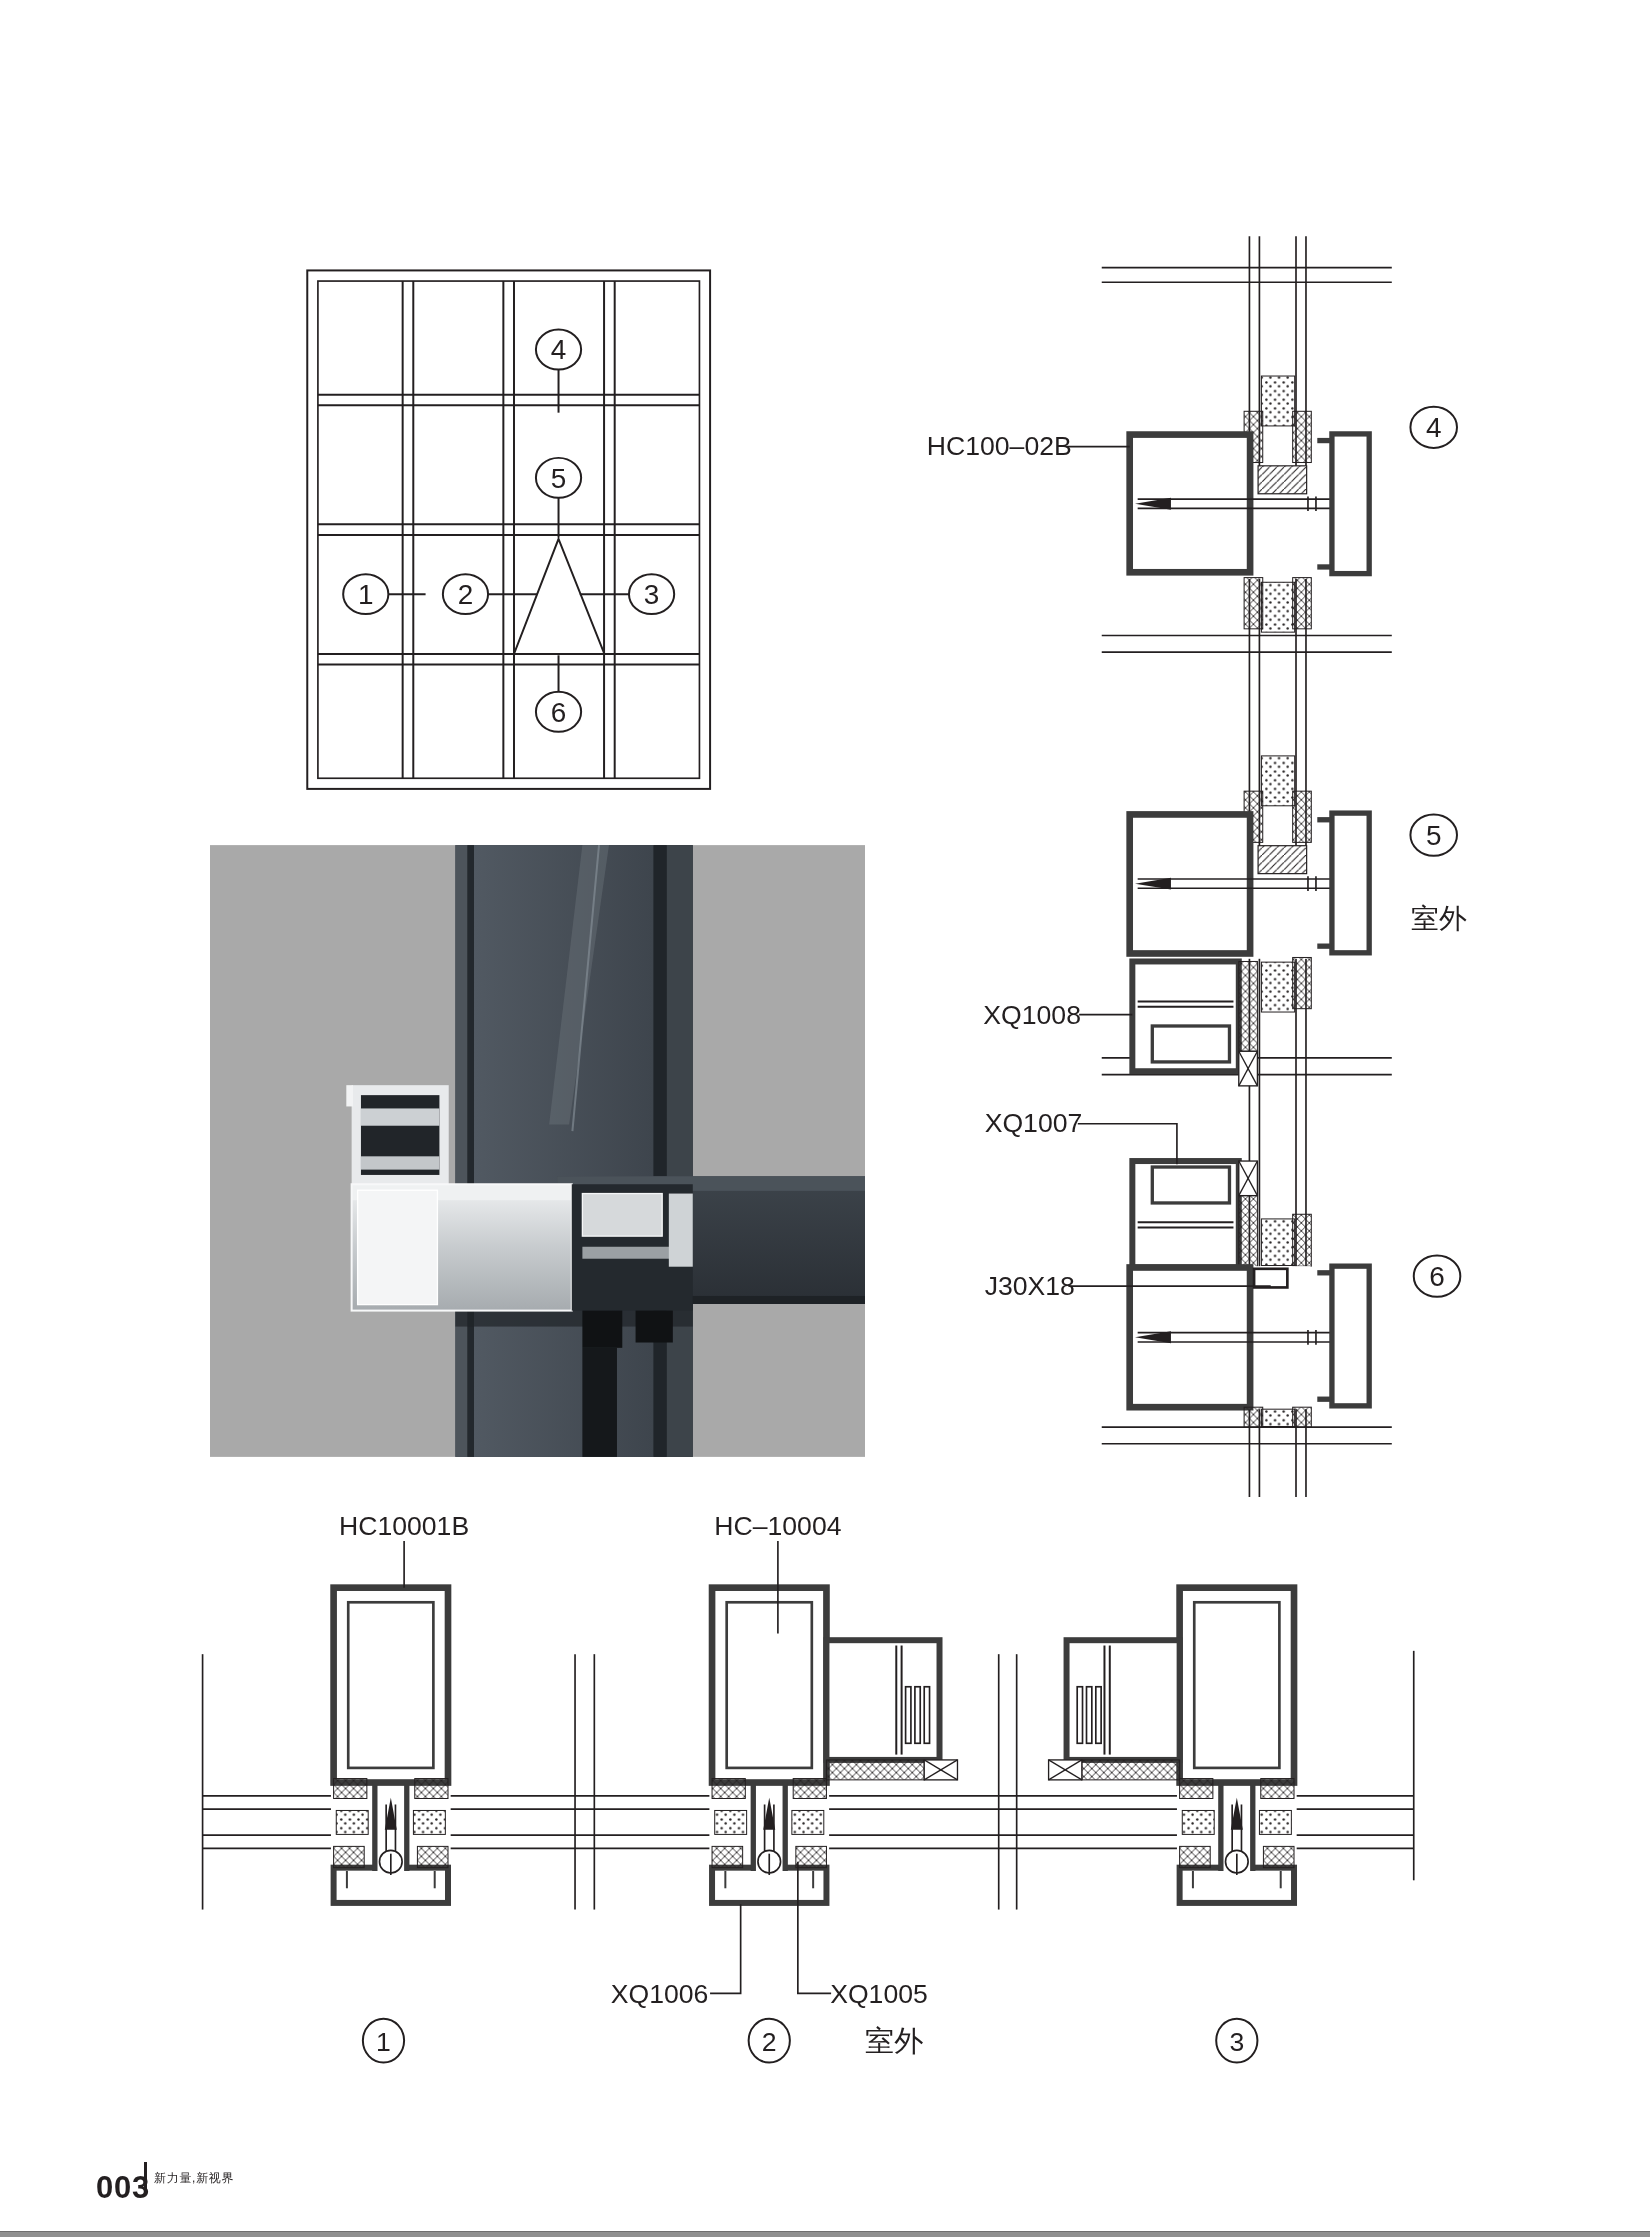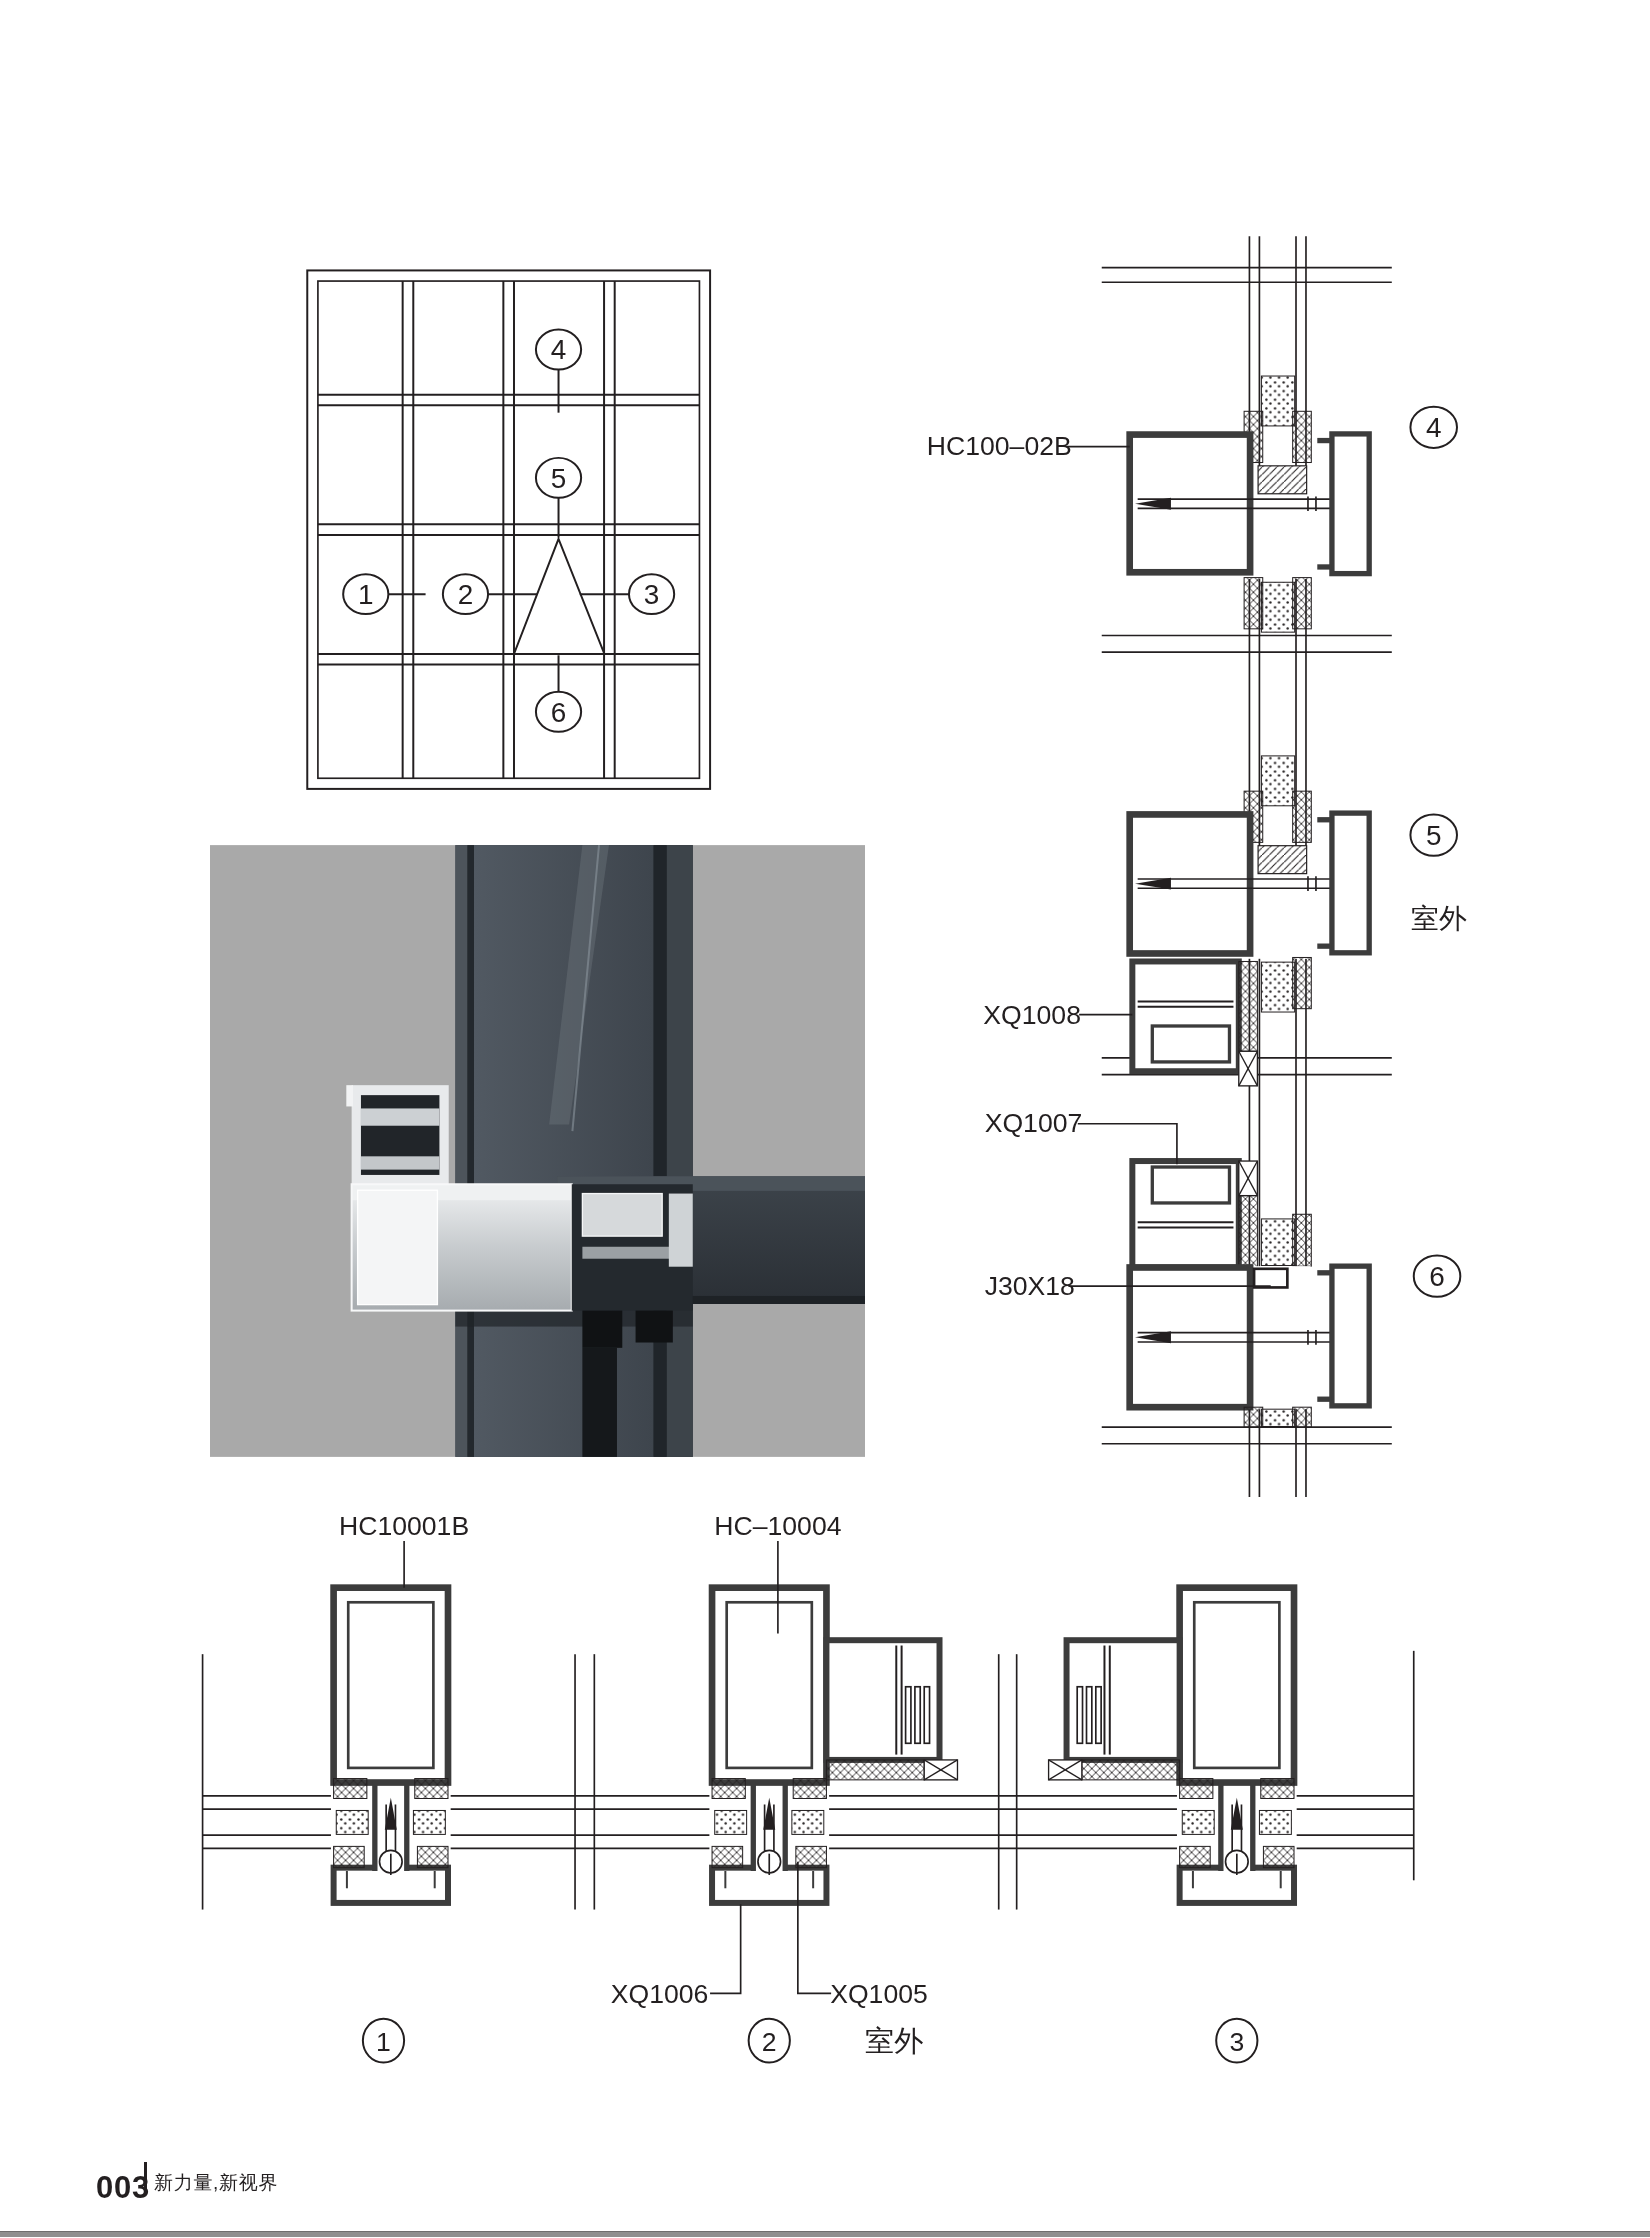--- a/index.html
+++ b/index.html
@@ -3,21 +3,21 @@
 <meta charset="utf-8">
 <style>
   html,body{margin:0;padding:0;background:#e0e0e0;}
   .page{position:relative;width:1651px;height:2239px;background:#ffffff;overflow:hidden;
         font-family:"Liberation Sans",sans-serif;color:#231f20;}
   .abs{position:absolute;}
   svg text{font-family:"Liberation Sans",sans-serif;fill:#231f20;}
   .cad line,.cad path,.cad rect,.cad ellipse,.cad circle,.cad polygon,.cad polyline{vector-effect:none;}
   .footer-num{position:absolute;left:96px;top:2160px;font-size:31px;font-weight:bold;letter-spacing:0.7px;margin-top:10px;}
   .footer-div{position:absolute;left:144px;top:2162px;width:3.3px;height:27px;background:#231f20;}
-  .footer-tag{position:absolute;left:154px;top:2170px;font-size:19px;letter-spacing:0.7px;}
+  .footer-tag{position:absolute;left:154px;top:2170px;font-size:12px;letter-spacing:0.7px;}
   .bottom-bar{position:absolute;left:0;top:2231px;width:1651px;height:4.7px;background:#8f8f8f;border-top:1.3px solid #6e6e6e;}
 </style>
 </head>
 <body>
 
 <div class="page">
 
   <svg class="abs cad" style="left:286px;top:253px;" width="452" height="552" viewBox="0 0 680 830">
     <g stroke="#231f20" stroke-width="3" fill="none">
       <rect x="32" y="26" width="606" height="780"></rect>

